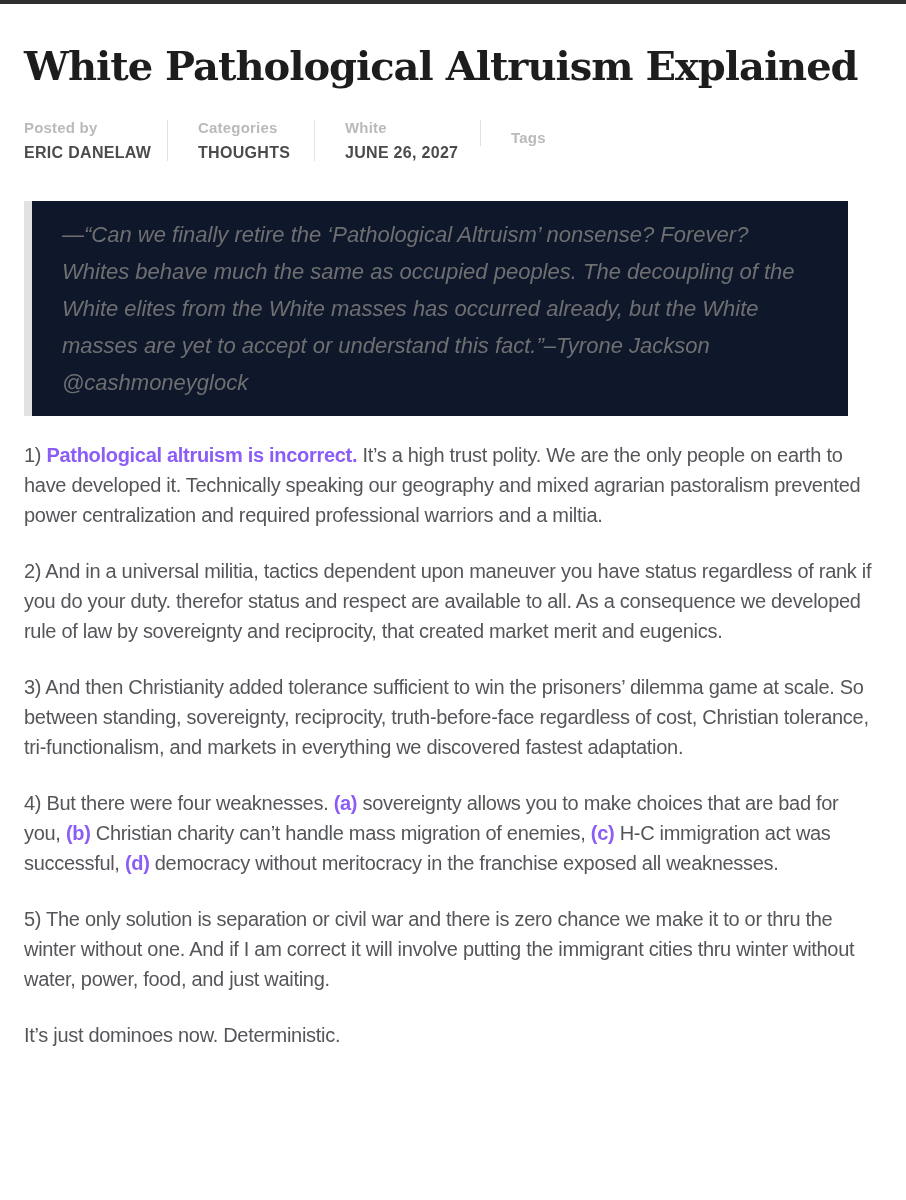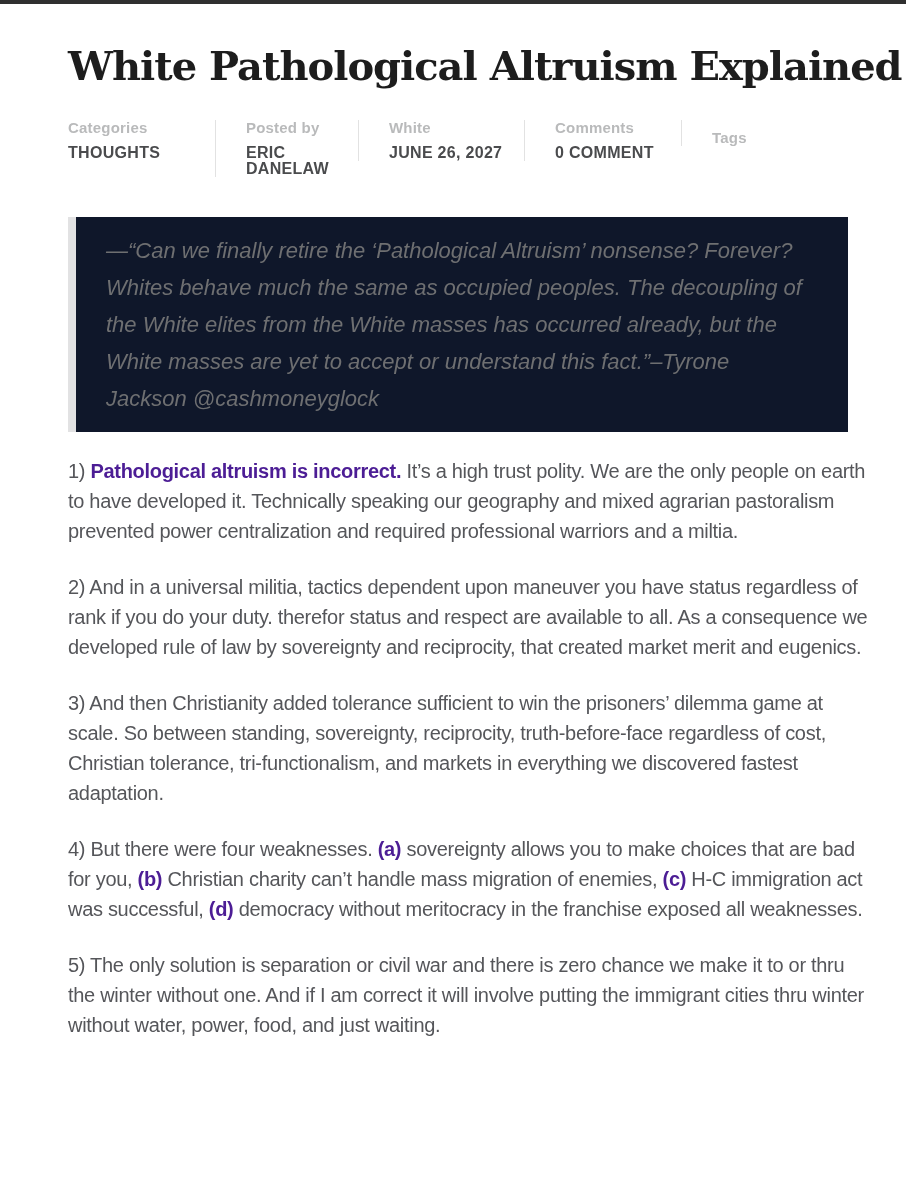--- a/index.html
+++ b/index.html
@@ -12,21 +12,21 @@
     height: 1200px;
     overflow: hidden;
     font-family: "Liberation Sans", sans-serif;
   }
   .top-bar {
     width: 100%;
     height: 4px;
     background: #2f2f2f;
   }
   .page {
-    padding: 0 30px 0 68px;
+    padding: 0 30px 0 24px;
   }
   .page-title {
     margin: 38px 0 0 0;
     font-family: "DejaVu Serif", serif;
     font-weight: bold;
     font-size: 40px;
     line-height: 48px;
     letter-spacing: -1px;
     color: #1d1d1d;
     white-space: nowrap;
@@ -84,63 +84,60 @@
     font-size: 20px;
     line-height: 30px;
     letter-spacing: -0.3px;
     color: #55565a;
   }
   .article-body p.body-paragraph:first-child {
     margin-top: 24px;
   }
   .article-body strong {
     font-weight: bold;
-    color: #4c1d95;
+    color: #8b5cf6;
   }
 </style>
 </head>
 <body>
 
 <div class="top-bar"></div>
 
 <div class="page">
 
   <h1 class="page-title">White Pathological Altruism Explained</h1>
 
   <div class="meta-row">
 
+    <div class="meta-cell meta-cell-posted-by">
+      <div class="meta-label">Posted by</div>
+      <a class="meta-value" href="#">ERIC DANELAW</a>
+    </div>
+
     <div class="meta-cell meta-cell-categories">
       <div class="meta-label">Categories</div>
       <a class="meta-value" href="#">THOUGHTS</a>
-    </div>
-
-    <div class="meta-cell meta-cell-posted-by">
-      <div class="meta-label">Posted by</div>
-      <a class="meta-value" href="#">ERIC DANELAW</a>
     </div>
 
     <div class="meta-cell meta-cell-date">
       <div class="meta-label">White</div>
       <span class="meta-value">JUNE 26, 2027</span>
     </div>
 
-    <div class="meta-cell meta-cell-comments">
-      <div class="meta-label">Comments</div>
-      <a class="meta-value" href="#">0 COMMENT</a>
-    </div>
 
     <div class="meta-cell meta-cell-tags">
       <div class="meta-label">Tags</div>
     </div>
 
   </div>
 
   <blockquote class="quote-block">—“Can we finally retire the ‘Pathological Altruism’ nonsense? Forever? Whites behave much the same as occupied peoples. The decoupling of the White elites from the White masses has occurred already, but the White masses are yet to accept or understand this fact.”–Tyrone Jackson @cashmoneyglock</blockquote>
 
   <div class="article-body">
       <p class="body-paragraph"><span>1) </span><strong>Pathological altruism is incorrect.</strong><span> It’s a high trust polity. We are the only people on earth to have developed it. Technically speaking our geography and mixed agrarian pastoralism prevented power centralization and required professional warriors and a miltia.</span></p>
       <p class="body-paragraph"><span>2) And in a universal militia, tactics dependent upon maneuver you have status regardless of rank if you do your duty. therefor status and respect are available to all. As a consequence we developed rule of law by sovereignty and reciprocity, that created market merit and eugenics.</span></p>
       <p class="body-paragraph"><span>3) And then Christianity added tolerance sufficient to win the prisoners’ dilemma game at scale. So between standing, sovereignty, reciprocity, truth-before-face regardless of cost, Christian tolerance, tri-functionalism, and markets in everything we discovered fastest adaptation.</span></p>
       <p class="body-paragraph"><span>4) But there were four weaknesses. </span><strong>(a)</strong><span> sovereignty allows you to make choices that are bad for you, </span><strong>(b)</strong><span> Christian charity can’t handle mass migration of enemies, </span><strong>(c)</strong><span> H-C immigration act was successful, </span><strong>(d)</strong><span> democracy without meritocracy in the franchise exposed all weaknesses.</span></p>
       <p class="body-paragraph"><span>5) The only solution is separation or civil war and there is zero chance we make it to or thru the winter without one. And if I am correct it will involve putting the immigrant cities thru winter without water, power, food, and just waiting.</span></p>
+      <p class="body-paragraph"><span>It’s just dominoes now. Deterministic.</span></p>
     </div>
 
 </div>
 
 </body></html>

